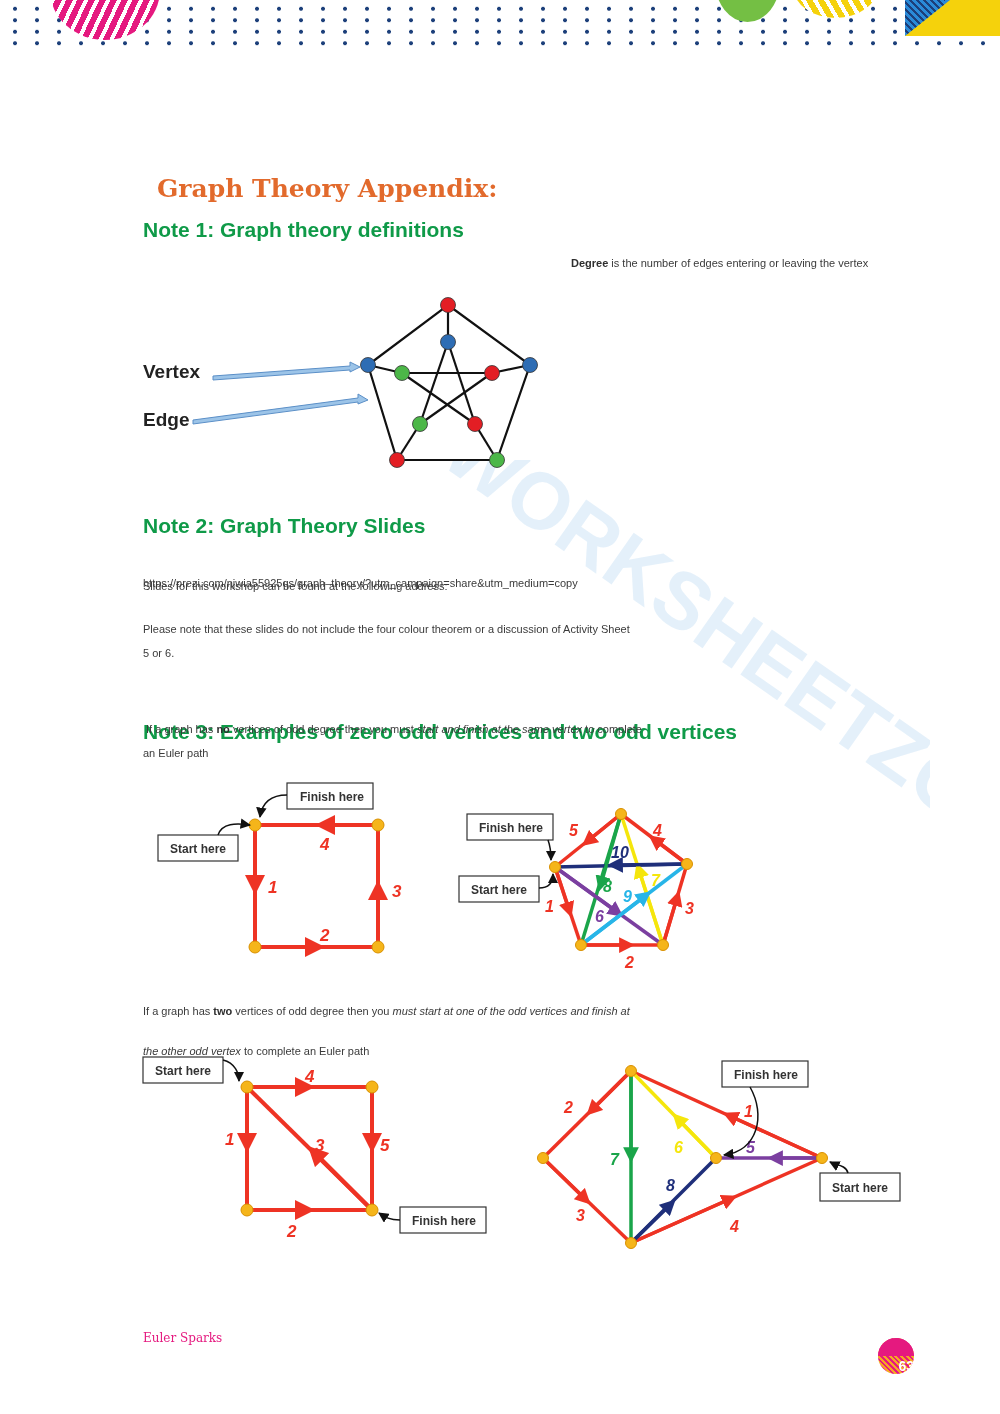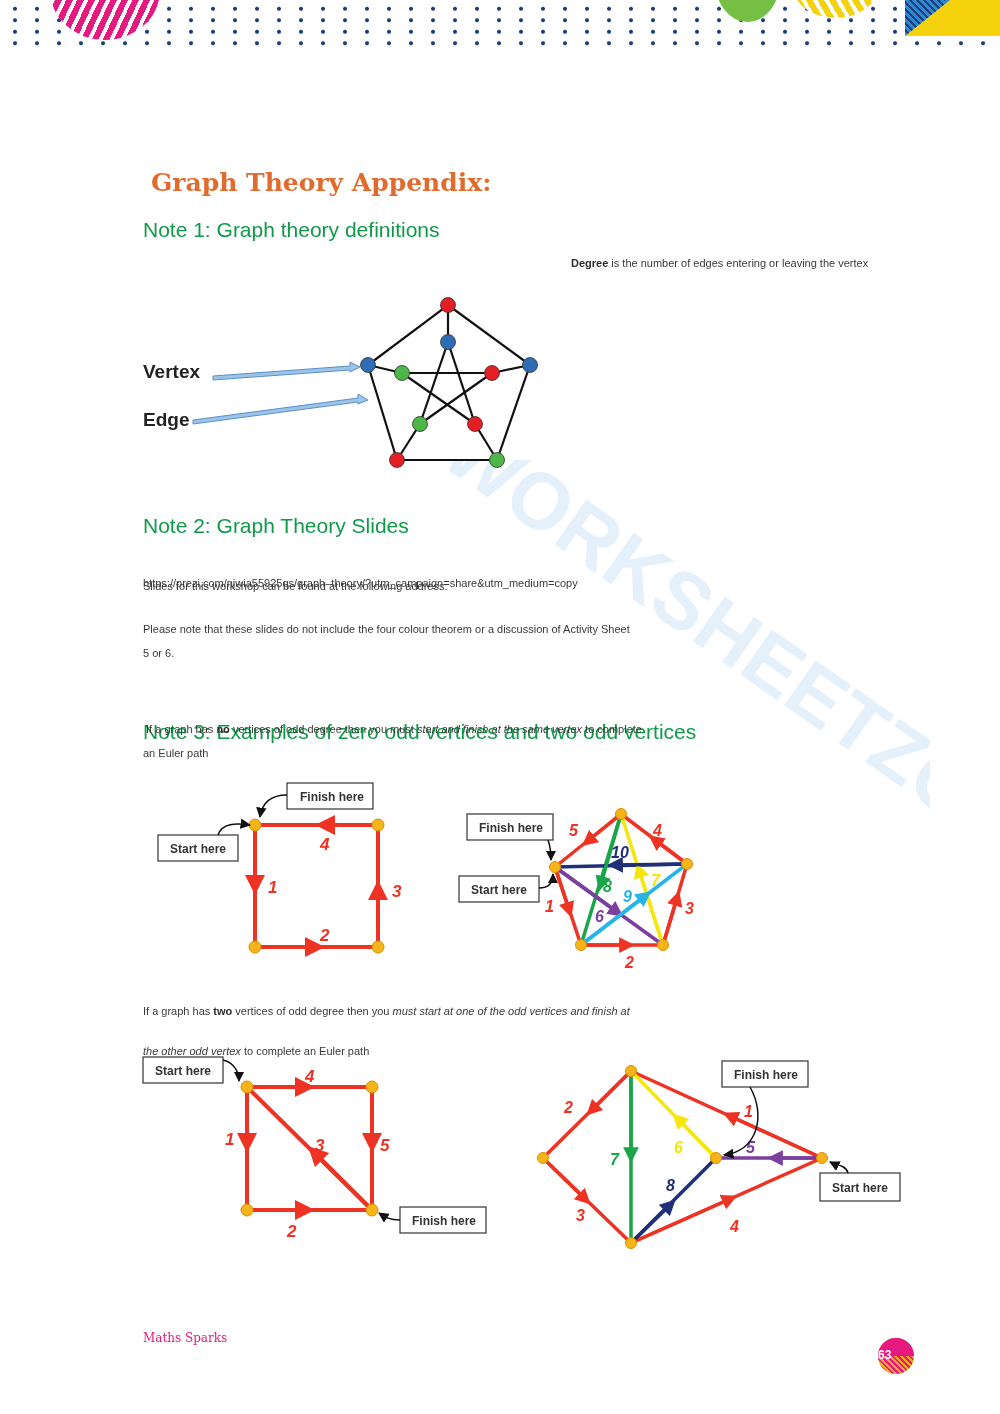--- a/index.html
+++ b/index.html
@@ -12,32 +12,32 @@
     background:repeating-linear-gradient(115deg,#e5197f 0 6px,#fff 6px 10px);}
   .green-half{position:absolute;left:715px;top:-60px;width:65px;height:82px;border-radius:50%;background:#74bf44;}
   .yellow-half{position:absolute;left:793px;top:-45px;width:85px;height:63px;border-radius:50%;
     background:repeating-linear-gradient(60deg,#f5d20c 0 6px,#fff 6px 10px);}
   .corner-block{position:absolute;left:905px;top:0;width:95px;height:36px;background:#f5d20c;overflow:hidden;}
   .corner-block .tri{position:absolute;left:0;top:0;width:0;height:0;
     border-top:36px solid #2a8ad8;border-right:45px solid transparent;}
   .corner-block .stripes{position:absolute;left:0;top:0;width:40px;height:36px;
     background:repeating-linear-gradient(45deg,transparent 0 3px,#1c3f7a 3px 5px);clip-path:polygon(0 0,45px 0,0 36px);}
 
-  .title{position:absolute;left:143px;top:160px;font-family:"DejaVu Serif",serif;font-weight:bold;font-size:25px;color:#e26a2c;margin:8px;}
-  .h2{position:absolute;left:143px;font-weight:normal;font-size:21px;color:#0f9a48;margin:0;}
+  .title{position:absolute;left:143px;top:160px;font-family:"DejaVu Serif",serif;font-weight:bold;font-size:25px;color:#e26a2c;margin:14px;}
+  .h2{position:absolute;left:143px;font-weight:bold;font-size:21px;color:#0f9a48;margin:0;}
   .p{position:absolute;left:143px;font-size:11px;line-height:27px;color:#3a3a3a;margin:0;}
   .p b{color:#2e2e2e;}
   .degree{left:571px;top:250px;width:340px;}
 
   .watermark{position:absolute;left:230px;top:460px;width:700px;height:400px;pointer-events:none;opacity:.12;}
   .footer-left{position:absolute;left:143px;top:1331px;font-family:"DejaVu Serif",serif;font-size:12px;color:#e5197f;}
   .page-badge{position:absolute;left:878px;top:1338px;width:36px;height:36px;border-radius:50%;overflow:hidden;
     background:repeating-linear-gradient(45deg,#f5a623 0 2px,#e5197f 2px 4px);}
   .page-badge .top{position:absolute;left:0;top:0;width:36px;height:18px;background:#e5197f;}
-  .page-badge span{position:absolute;left:0;top:10px;width:36px;text-align:left;color:#fff;font-weight:bold;font-size:12px;}
+  .page-badge span{position:absolute;left:0;top:20px;width:36px;text-align:right;color:#fff;font-weight:bold;font-size:14px;}
   svg text{font-family:"Liberation Sans",sans-serif;}
 </style>
 </head>
 <body>
 
 <div class="banner">
   <div class="dots"></div>
   <div class="pink-half"></div>
   <div class="green-half"></div>
   <div class="yellow-half"></div>
@@ -315,17 +315,17 @@
     <text x="136" y="136" fill="#1f2f7a">8</text>
   </g>
   <rect x="192" y="6" width="86" height="26" fill="#fff" stroke="#333" stroke-width="1.2"></rect>
   <text x="204" y="24" font-size="12" font-weight="bold" fill="#333">Finish here</text>
   <rect x="290" y="118" width="80" height="28" fill="#fff" stroke="#333" stroke-width="1.2"></rect>
   <text x="302" y="137" font-size="12" font-weight="bold" fill="#333">Start here</text>
   <path d="M220,32 C236,60 228,96 194,100" stroke="#111" stroke-width="1.5" fill="none" marker-end="url(#cK)"></path>
   <path d="M318,118 C316,110 306,110 300,107" stroke="#111" stroke-width="1.5" fill="none" marker-end="url(#cK)"></path>
 </svg>
 
-<div class="footer-left">Maths Sparks</div>
+<div class="footer-left">Euler Sparks</div>
 <div class="page-badge">
   <div class="top"></div>
   <span>63</span>
 </div>
 
 </body></html>

